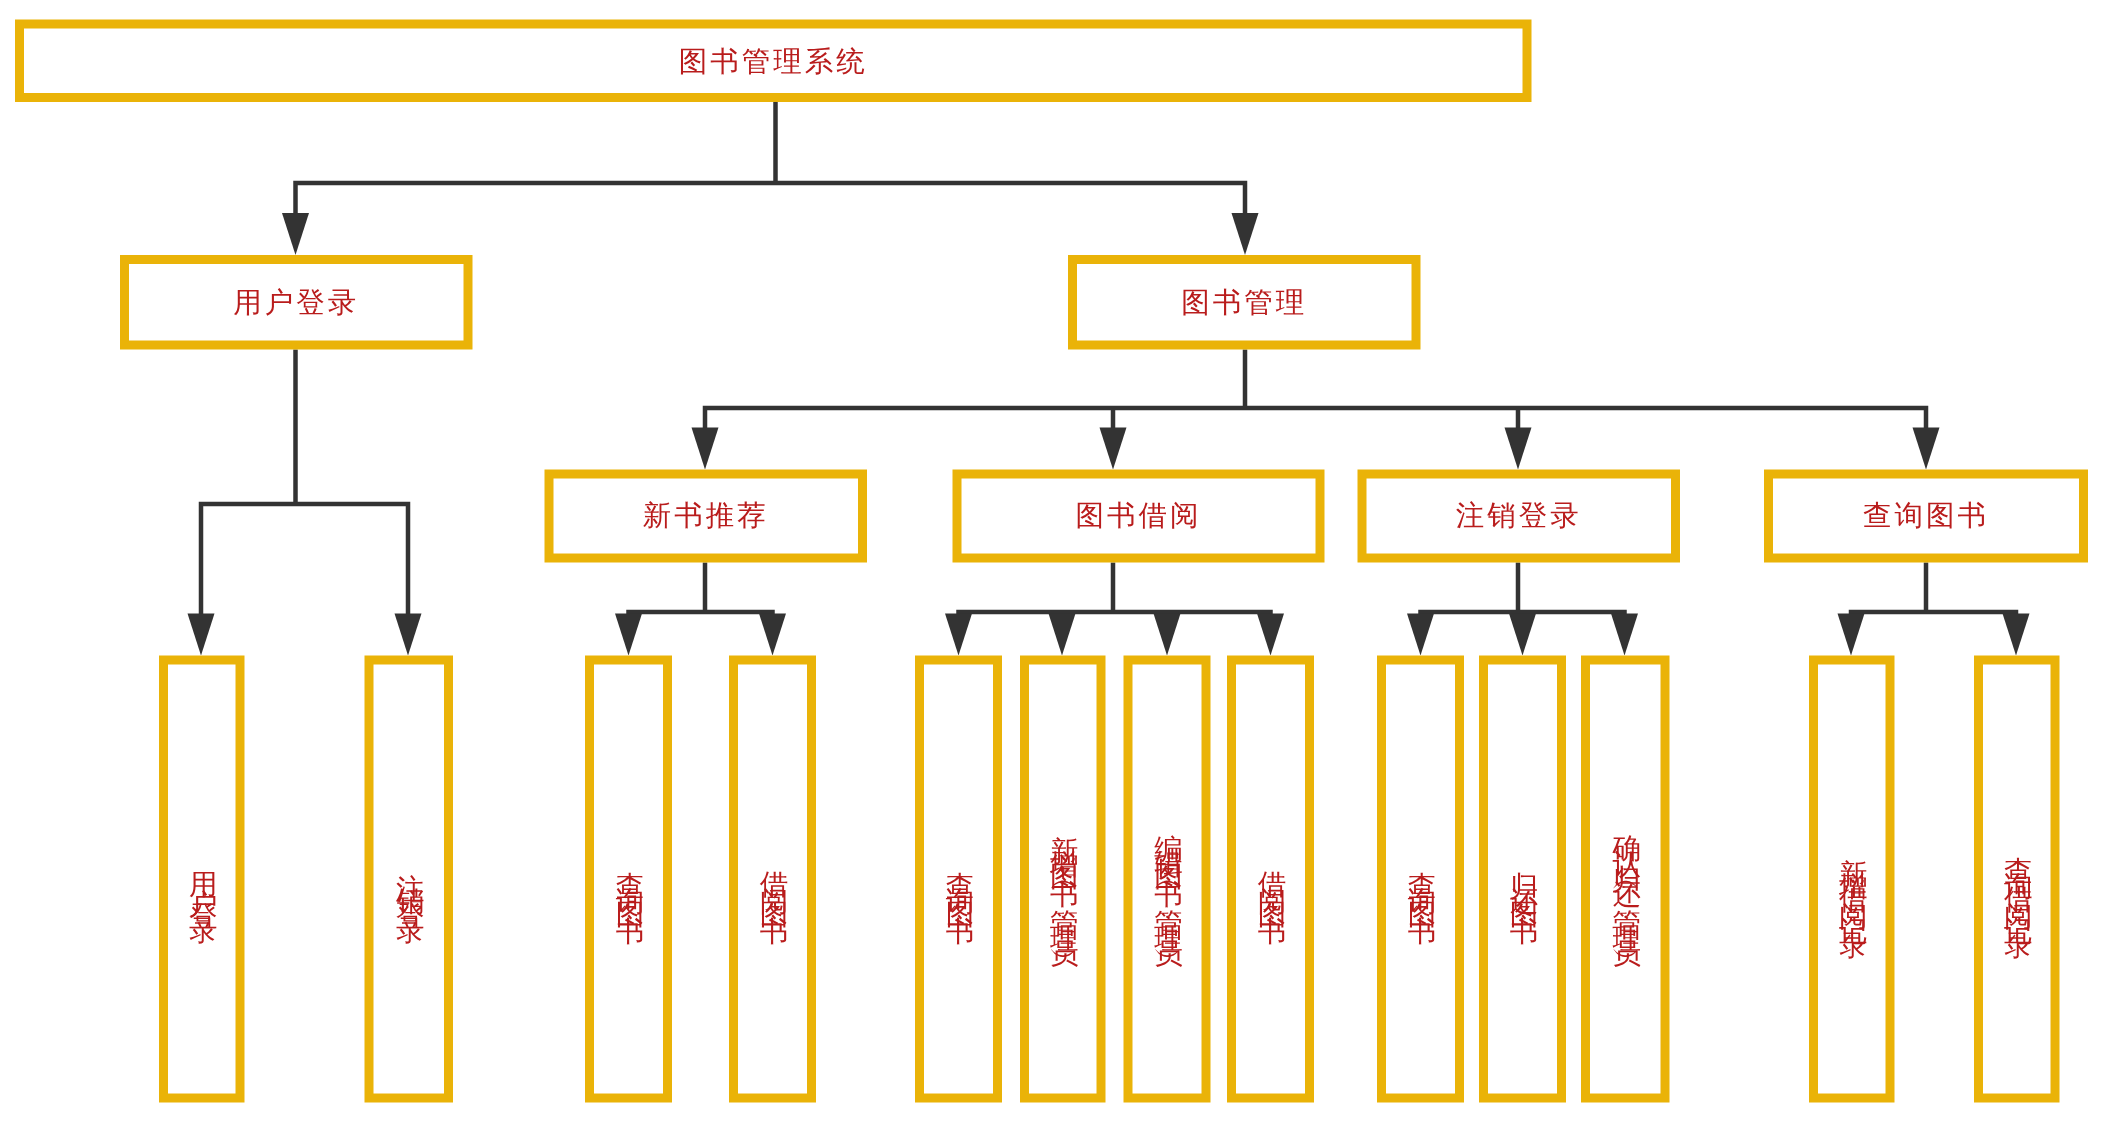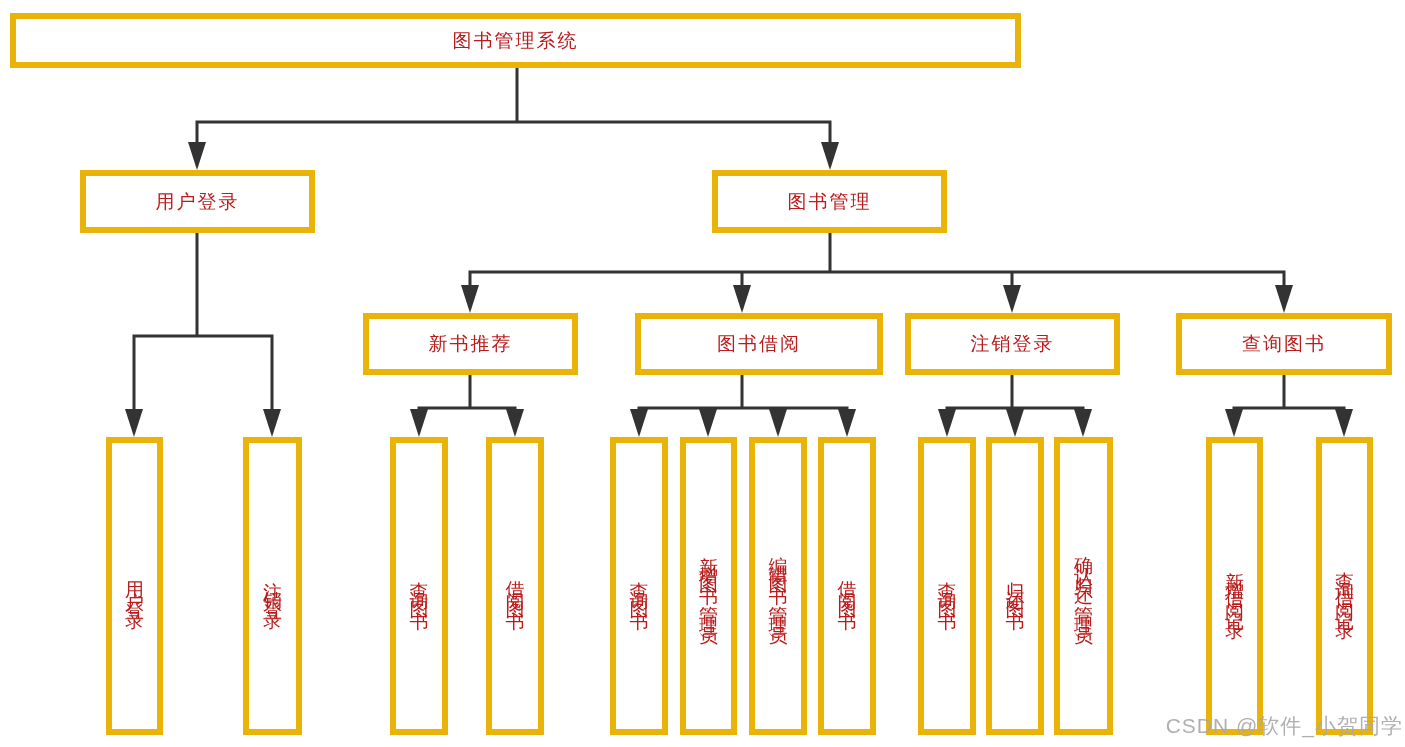--- a/index.html
+++ b/index.html
@@ -123,14 +123,13 @@
     <span class="vl">确认归还（管理员）</span>
   </div>
 
   <div class="box leaf" style="left:1206px;width:57px">
     <span class="vl">新增借阅记录</span>
   </div>
   <div class="box leaf" style="left:1316px;width:57px">
     <span class="vl">查询借阅记录</span>
   </div>
 
-  <div class="watermark">CSDN @软件_小贺同学</div>
 </div>
 
 </body></html>

